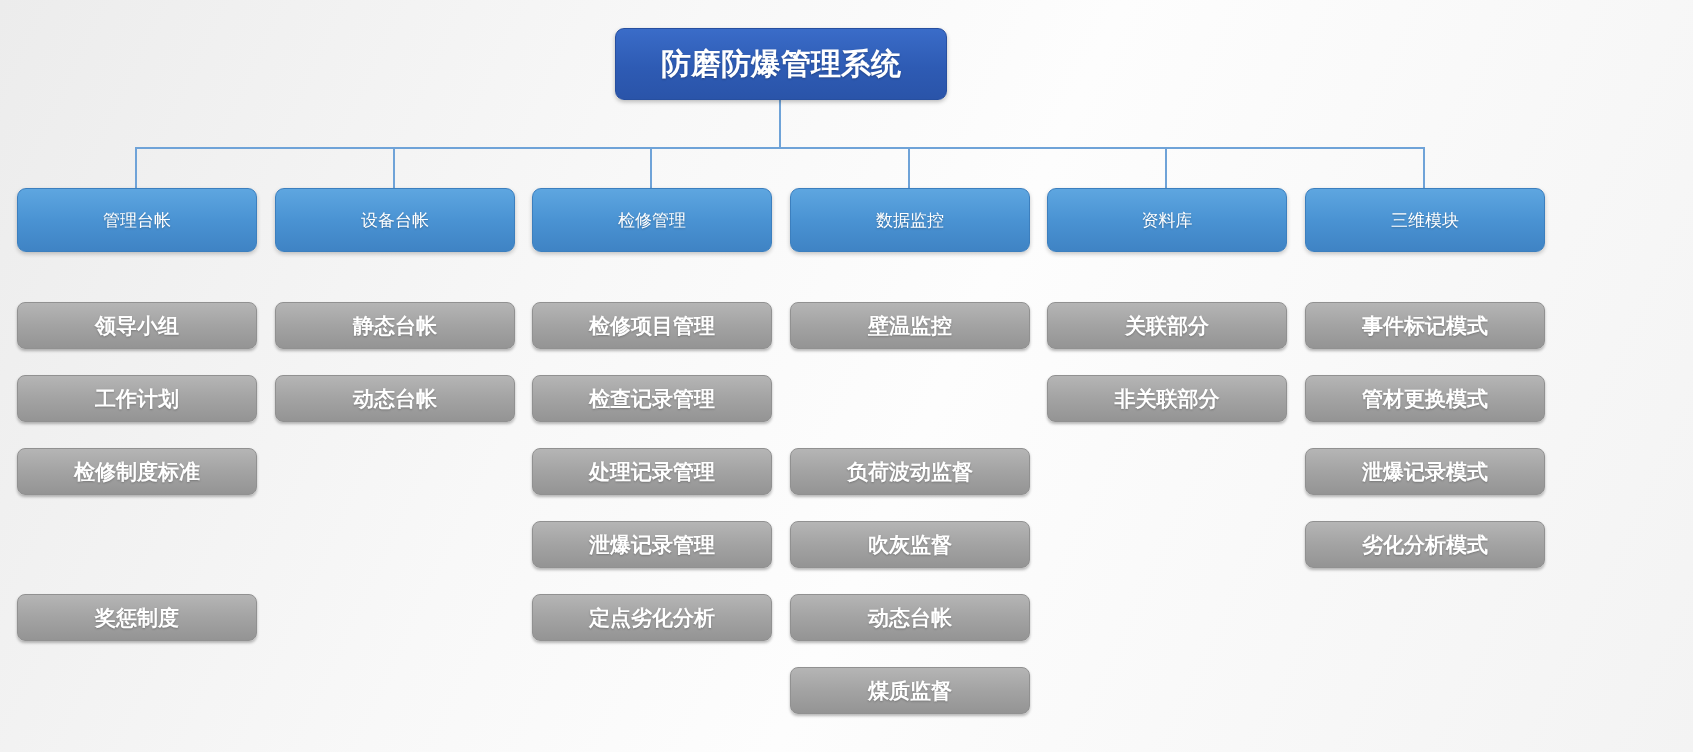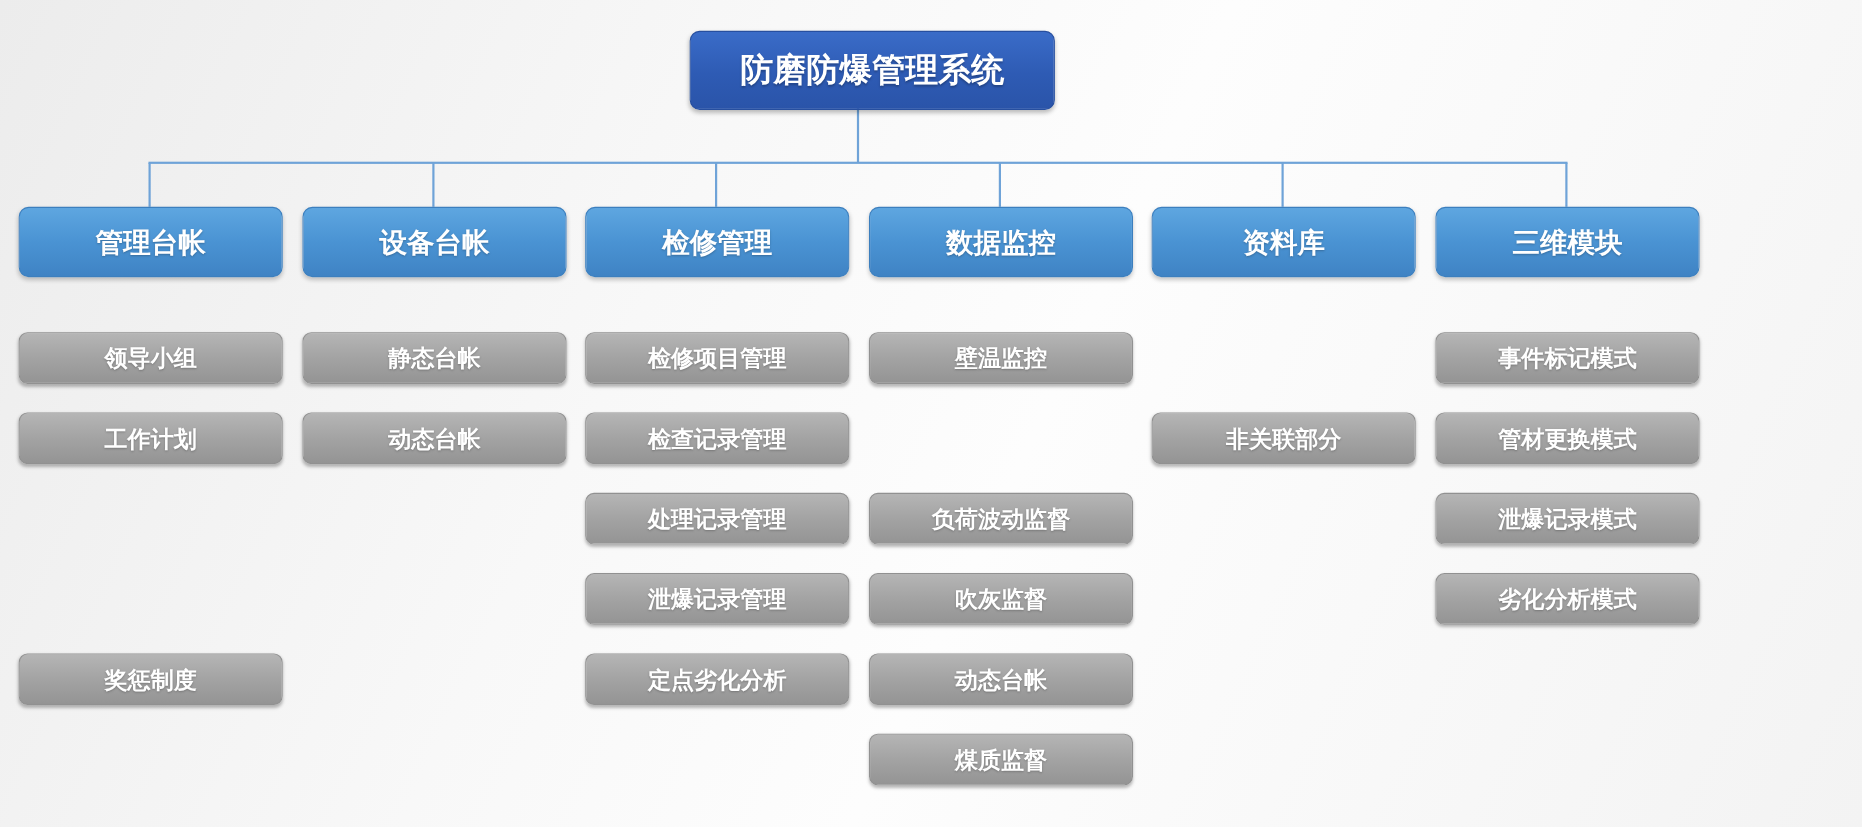--- a/index.html
+++ b/index.html
@@ -17,27 +17,26 @@
     border-radius:9px;
     text-shadow:0 1px 2px rgba(0,0,0,0.25);
     white-space:nowrap;
   }
   .root{
     left:615px;top:28px;width:330px;height:70px;
     background:linear-gradient(180deg,#3a6cc8 0%,#2e5bb4 55%,#2a54a9 100%);
     border:1px solid #274f9f;
     font-size:30px;font-weight:bold;
     box-shadow:0 2px 4px rgba(0,0,0,0.25);
-    margin-left:12px;
   }
   .hdr{
     top:188px;width:238px;height:62px;
     background:linear-gradient(180deg,#5ea6e0 0%,#4a93d3 50%,#3f83c4 100%);
     border:1px solid #3c7fbe;
-    font-size:25px;font-weight:bold;
+    font-size:17px;font-weight:normal;
     box-shadow:0 2px 4px rgba(0,0,0,0.22);
   }
   .node{
     width:238px;height:45px;
     background:linear-gradient(180deg,#b5b5b5 0%,#a3a3a3 50%,#949494 100%);
     border:1px solid #919191;
     font-size:21px;font-weight:bold;
     box-shadow:0 2px 3px rgba(0,0,0,0.28);
     border-radius:8px;
   }
@@ -68,37 +67,39 @@
 
   <div class="box hdr cx0">管理台帐</div>
   <div class="box hdr cx1">设备台帐</div>
   <div class="box hdr cx2">检修管理</div>
   <div class="box hdr cx3">数据监控</div>
   <div class="box hdr cx4">资料库</div>
   <div class="box hdr cx5">三维模块</div>
 
   <div class="box node cx0 ry0">领导小组</div>
   <div class="box node cx0 ry1">工作计划</div>
+  <div class="box node cx0 ry2">检修制度标准</div>
   <div class="box node cx0 ry4">奖惩制度</div>
 
   <div class="box node cx1 ry0">静态台帐</div>
   <div class="box node cx1 ry1">动态台帐</div>
 
   <div class="box node cx2 ry0">检修项目管理</div>
   <div class="box node cx2 ry1">检查记录管理</div>
   <div class="box node cx2 ry2">处理记录管理</div>
   <div class="box node cx2 ry3">泄爆记录管理</div>
   <div class="box node cx2 ry4">定点劣化分析</div>
 
   <div class="box node cx3 ry0">壁温监控</div>
   <div class="box node cx3 ry2">负荷波动监督</div>
   <div class="box node cx3 ry3">吹灰监督</div>
   <div class="box node cx3 ry4">动态台帐</div>
   <div class="box node cx3 ry5">煤质监督</div>
 
+  <div class="box node cx4 ry0">关联部分</div>
   <div class="box node cx4 ry1">非关联部分</div>
 
   <div class="box node cx5 ry0">事件标记模式</div>
   <div class="box node cx5 ry1">管材更换模式</div>
   <div class="box node cx5 ry2">泄爆记录模式</div>
   <div class="box node cx5 ry3">劣化分析模式</div>
 
 </div>
 
 </body></html>

